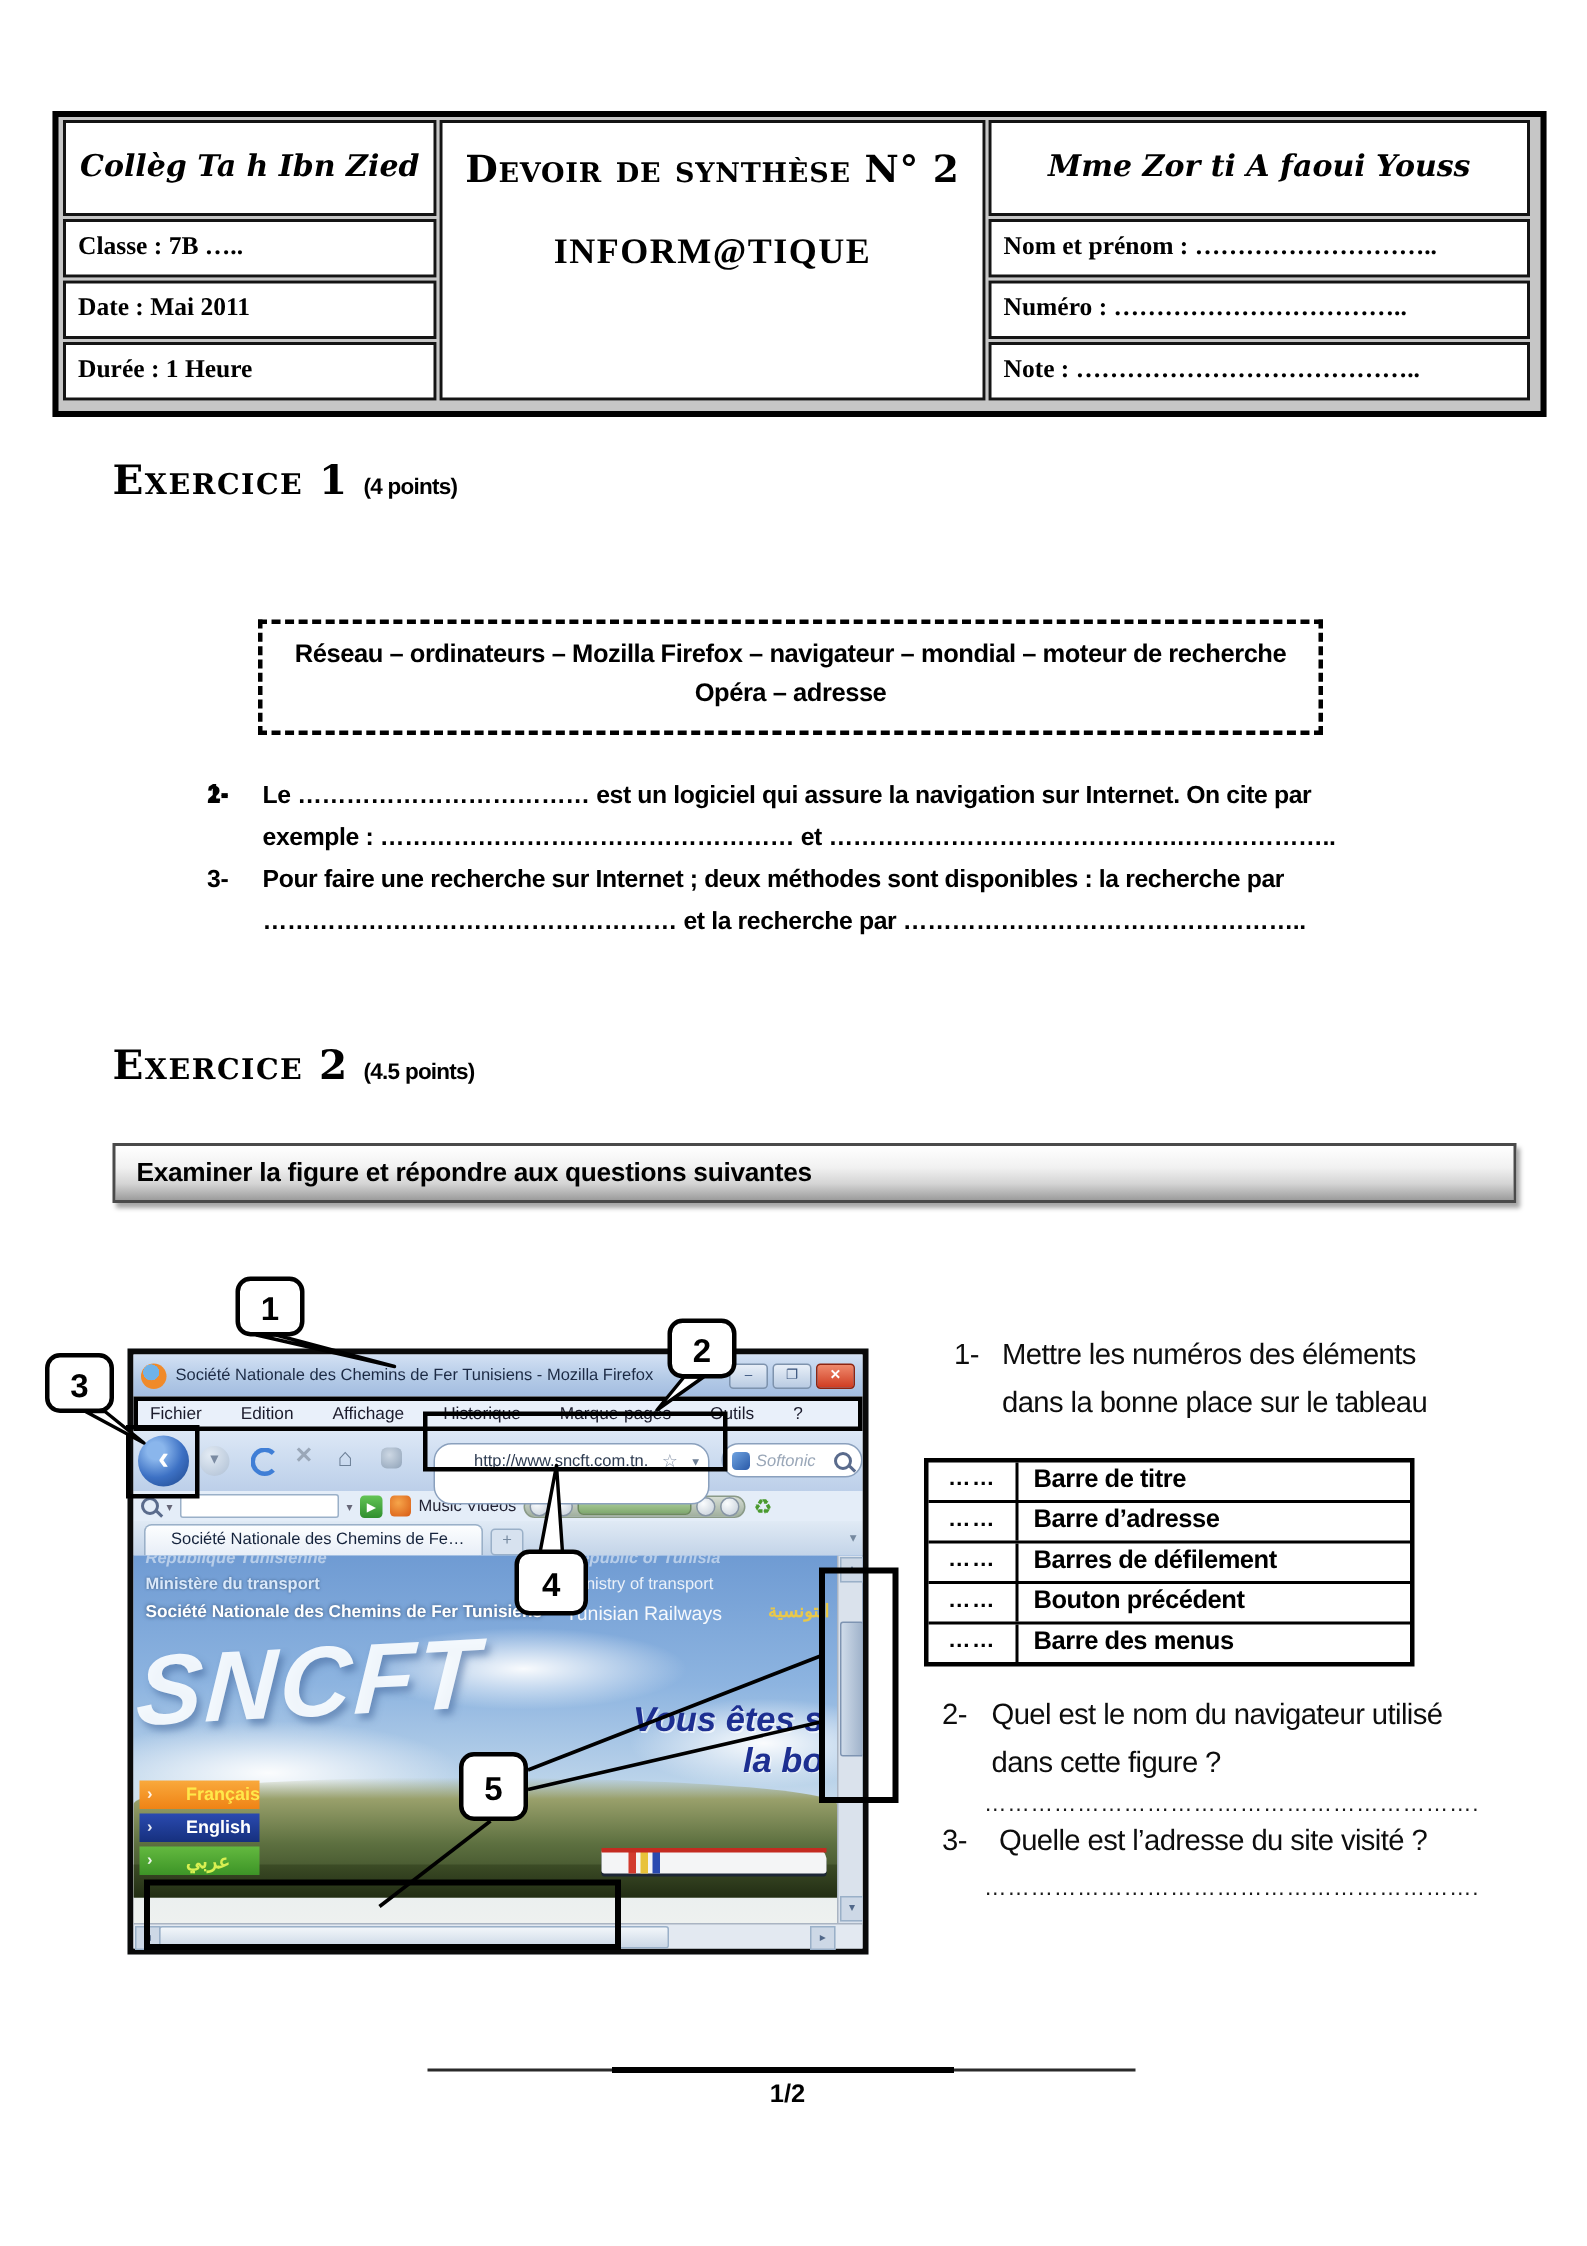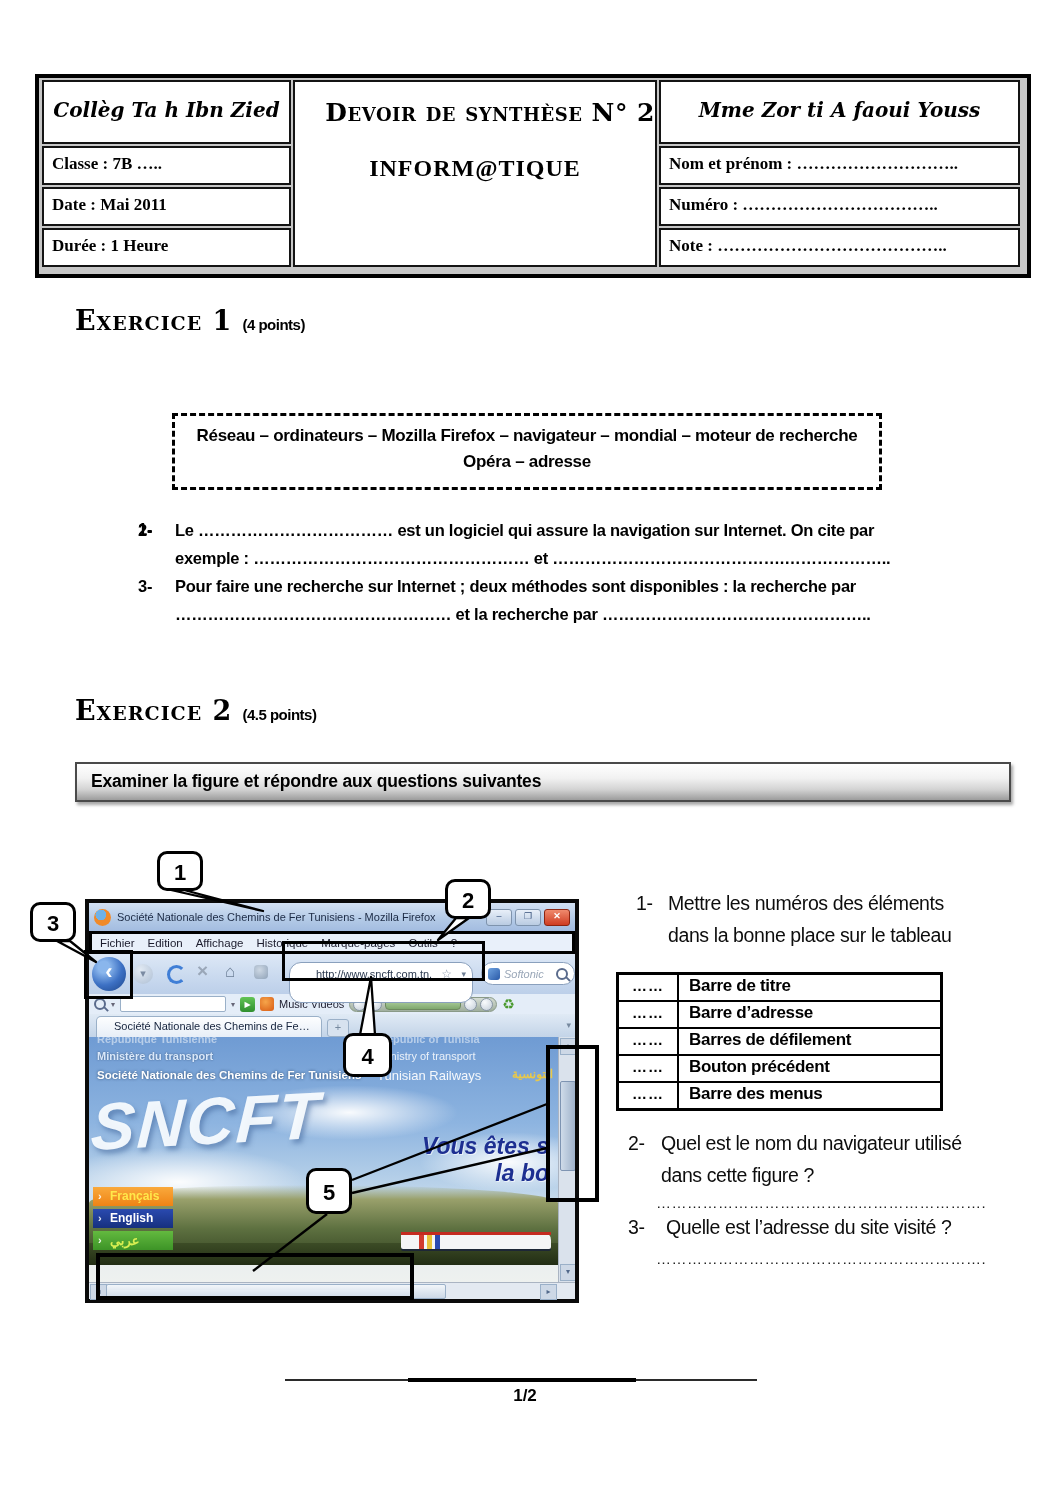--- a/index.html
+++ b/index.html
@@ -18,21 +18,21 @@
   .c-classe{left:3px;top:68px;width:245px;height:35px;}
   .c-date  {left:3px;top:109px;width:245px;height:35px;}
   .c-duree {left:3px;top:150px;width:245px;height:35px;}
   .c-mid   {left:254px;top:2px;width:360px;height:183px;}
   .c-teacher{left:620px;top:2px;width:357px;height:60px;}
   .c-nom   {left:620px;top:68px;width:357px;height:35px;}
   .c-num   {left:620px;top:109px;width:357px;height:35px;}
   .c-note  {left:620px;top:150px;width:357px;height:35px;}
   .c-school div,.c-teacher div{line-height:56px;}
   .doc-title{font-family:"DejaVu Serif",serif;font-weight:bold;font-variant:small-caps;
-             font-size:25px;letter-spacing:.5px;text-align:right;margin-top:16px;}
+             font-size:25px;letter-spacing:.5px;text-align:center;margin-top:16px;}
   .doc-subject{font-family:"Liberation Serif",serif;font-weight:bold;font-size:24px;
                letter-spacing:1px;text-align:center;margin-top:28px;}
 
   
   .ex-head{position:absolute;left:75px;font-family:"DejaVu Serif",serif;font-weight:bold;
            font-variant:small-caps;font-size:27px;letter-spacing:1px;}
   .ex-pts{font-family:"Liberation Sans",sans-serif;font-variant:normal;font-weight:bold;
           font-size:15px;letter-spacing:-.5px;margin-left:10px;}
   .banner{position:absolute;left:75px;width:918px;height:36px;border:2px solid #4a4a4a;
           background:linear-gradient(180deg,#ffffff 0%,#f1f1f1 40%,#d4d4d4 70%,#9c9c9c 100%);
@@ -53,21 +53,21 @@
             background:linear-gradient(180deg,#d3e1f4 0%,#b2c9e6 60%,#a3bce0 100%);}
   .ff-icon{width:17px;height:17px;border-radius:50%;margin-right:6px;flex:0 0 auto;
            background:radial-gradient(circle at 40% 35%,#6fb2e8 0 35%,#f08a2a 36% 75%,#c85a12 100%);}
   .wintitle{font-size:11px;color:#1c2a44;white-space:nowrap;overflow:hidden;}
   .winbtns{margin-left:auto;display:flex;gap:3px;}
   .wbtn{width:24px;height:15px;border-radius:3px;border:1px solid #7e93ad;font-size:9px;
         line-height:13px;text-align:center;color:#35507a;
         background:linear-gradient(180deg,#e8eff8,#b9cbe2);}
   .wbtn.close{background:linear-gradient(180deg,#ef8a6d,#cf3c22);border-color:#8d2410;color:#fff;font-weight:bold;}
   .menubar{height:23px;box-sizing:border-box;border:3px solid #000;background:#e9f0fa;
-           display:flex;align-items:center;gap:13px;padding:0 8px;font-size:11.5px;color:#1b1b2c;}
+           display:flex;align-items:center;gap:26px;padding:0 8px;font-size:11.5px;color:#1b1b2c;}
   .navbar{height:40px;position:relative;
           background:linear-gradient(180deg,#dde8f6 0%,#cadaef 55%,#bccfe9 100%);}
   .backbtn{position:absolute;left:3px;top:3px;width:34px;height:34px;border-radius:50%;
            background:radial-gradient(circle at 35% 30%,#8ab6ec 0 18%,#3d71c4 55%,#1c4488 100%);
            color:#fff;font-size:22px;font-weight:bold;text-align:center;line-height:30px;}
   .fwdbtn{position:absolute;left:44px;top:10px;width:20px;height:20px;border-radius:50%;
           background:radial-gradient(circle at 35% 30%,#e3ebf4,#aebfd4);color:#7b8ba2;
           font-size:11px;text-align:center;line-height:18px;}
   .reload{position:absolute;left:78px;top:11px;width:13px;height:13px;border:3px solid #3f7ed6;
           border-radius:50%;border-right-color:transparent;}
@@ -121,37 +121,37 @@
          border-radius:45% 55% 0 0/18px;}
   .fgstrip{position:absolute;left:0;right:17px;bottom:17px;height:22px;
            background:linear-gradient(180deg,#3c4c26,#222d14);}
   .train{position:absolute;right:24px;bottom:33px;width:150px;height:17px;background:#f4f5f6;
          border-radius:3px 8px 2px 2px;box-shadow:0 2px 0 #1d2736;}
   .train i{position:absolute;top:0;bottom:0;width:5px;}
   .train .t1{left:18px;background:#d23b2e;}
   .train .t2{left:26px;background:#e8c23a;}
   .train .t3{left:34px;background:#2a4ab0;}
   .train .stripe{position:absolute;left:0;right:0;bottom:2px;height:3px;background:#c42b20;width:auto;}
-  .row1t{position:absolute;top:-4px;font-size:11px;font-weight:bold;color:rgba(255,255,255,.5);}
+  .row1t{position:absolute;top:-4px;font-size:11px;font-weight:bold;color:rgba(255,255,255,.5);font-style:italic;}
   .row2l{position:absolute;left:8px;top:13px;font-size:11px;font-weight:bold;color:#d9e8fa;
          text-shadow:0 0 2px #3c5a80;}
   .row2r{position:absolute;left:290px;top:13px;font-size:11px;color:rgba(255,255,255,.85);}
   .row3l{position:absolute;left:8px;top:32px;font-size:11.5px;font-weight:bold;color:#fff;
          text-shadow:0 0 3px #2c4a70;}
   .row3r{position:absolute;left:288px;top:31px;font-size:13px;color:rgba(255,255,255,.92);}
   .row3a{position:absolute;right:22px;top:30px;font-size:12px;font-weight:bold;color:#e8c84a;}
   .watermark{position:absolute;left:2px;top:46px;font-size:66px;font-weight:900;font-style:italic;
              letter-spacing:2px;color:rgba(250,253,255,.93);transform:rotate(-3deg) skewX(-6deg);
              text-shadow:3px 4px 5px rgba(60,95,150,.5);}
   .slogan1{position:absolute;right:26px;top:96px;font-size:23px;font-weight:900;font-style:italic;
            color:#1d2f91;text-shadow:1px 1px 0 rgba(255,255,255,.6);}
   .slogan2{position:absolute;right:26px;top:123px;font-size:23px;font-weight:900;font-style:italic;
            color:#1d2f91;text-shadow:1px 1px 0 rgba(255,255,255,.6);}
   .lang{position:absolute;left:4px;width:80px;height:19px;line-height:19px;font-size:12px;
-        font-weight:bold;padding-left:17px;box-sizing:border-box;}
+        font-weight:bold;padding-left:31px;box-sizing:border-box;}
   .lang::before{content:"›";position:absolute;left:5px;color:rgba(255,255,255,.9);font-size:11px;}
   .lang-fr{top:150px;background:linear-gradient(180deg,#f9a93c,#ef8315);color:#ffe84a;}
   .lang-en{top:172px;background:linear-gradient(180deg,#2a4ab0,#16307e);color:#fff;}
   .lang-ar{top:194px;background:linear-gradient(180deg,#63b93f,#3d9427);color:#d8ef52;font-size:13px;}
   .vscroll{position:absolute;right:0;top:0;width:17px;height:245px;background:#dae2ec;
            border-left:1px solid #aab4c2;box-sizing:border-box;}
   .varrow{position:absolute;left:1px;width:14px;height:15px;background:#cdd8e6;border:1px solid #9ab0c8;
           font-size:8px;text-align:center;line-height:14px;color:#51688a;}
   .vthumb{position:absolute;left:1px;top:44px;width:14px;height:88px;border:1px solid #7e94b2;
           border-radius:2px;background:linear-gradient(90deg,#cfdbe9,#9fb2ca);}

